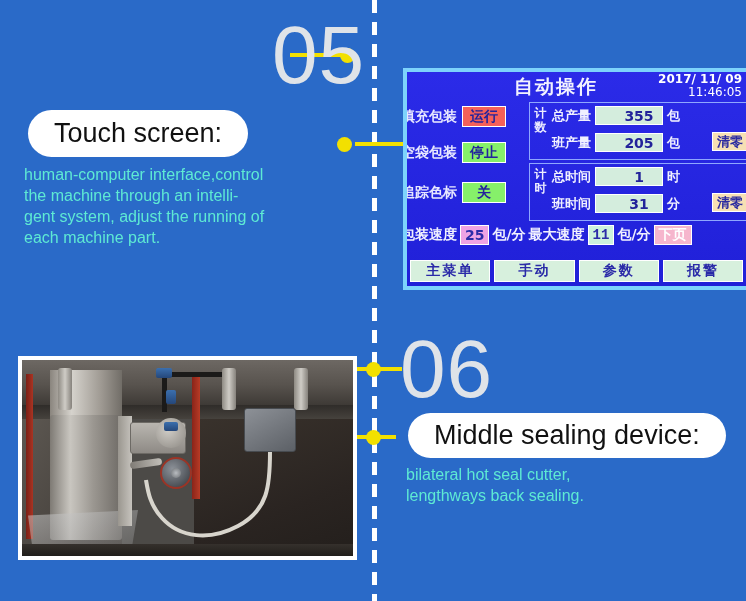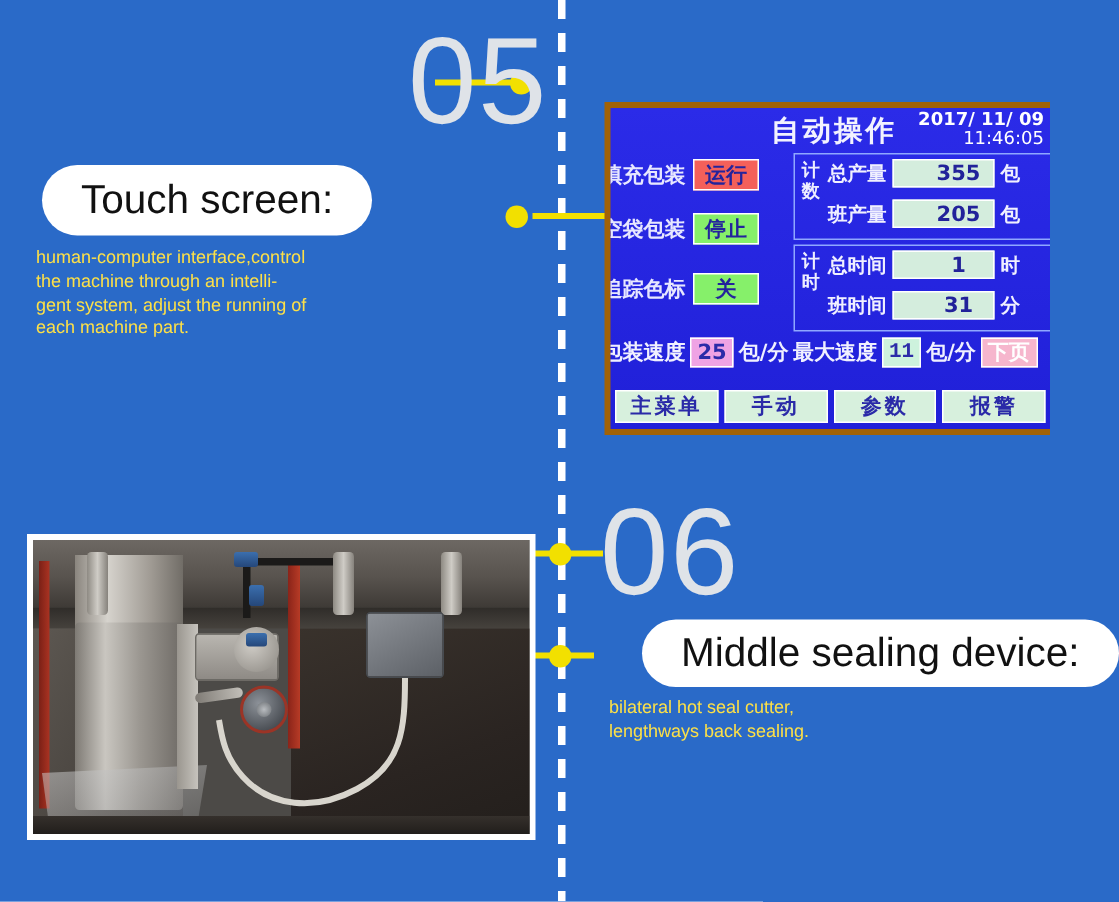--- a/index.html
+++ b/index.html
@@ -62,27 +62,27 @@
     display: flex;
     align-items: center;
     justify-content: center;
     color: #111111;
     font-size: 27px;
     font-weight: 400;
     white-space: nowrap;
     padding: 0 26px;
   }
   #pill05 { left: 28px; top: 110px; height: 47px; }
-  #pill06 { left: 428px; top: 413px; height: 45px; }
+  #pill06 { left: 408px; top: 413px; height: 45px; }
 
   
   .body-copy {
     position: absolute;
-    color: #fde047;
-    font-size: 12px;
+    color: #5eead4;
+    font-size: 16px;
     line-height: 1.32;
     white-space: pre-line;
   }
   #copy05 { left: 24px; top: 164px; width: 330px; }
   #copy06 { left: 406px; top: 464px; width: 330px; }
 
   
   #photo-frame {
     position: absolute;
     left: 18px; top: 356px;
@@ -151,22 +151,22 @@
       background: linear-gradient(160deg,rgba(205,205,205,.55),rgba(120,120,120,.35));
       clip-path: polygon(0 10%, 100% 0, 92% 100%, 6% 100%); }
   #ph-floor { left:0; bottom:0; width:100%; height:12px;
       background: linear-gradient(180deg,#35302c,#211e1b); }
   #ph-cable { left:96px; top:92px; width:185px; height:110px; }
 
   
   #hmi-frame {
     position: absolute;
     left: 403px; top: 68px;
-    width: 297px; height: 222px;
-    background: #a16207;
+    width: 343px; height: 222px;
+    background: #7dd3fc;
     padding: 4px 0 4px 4px;
     overflow: hidden;
   }
   #hmi {
     position: relative;
     width: 100%; height: 100%;
     background: #2222e0;
     background: linear-gradient(180deg,#2b2be8 0%,#2020d8 100%);
     overflow: hidden;
     font-family: "DejaVu Sans", sans-serif;

